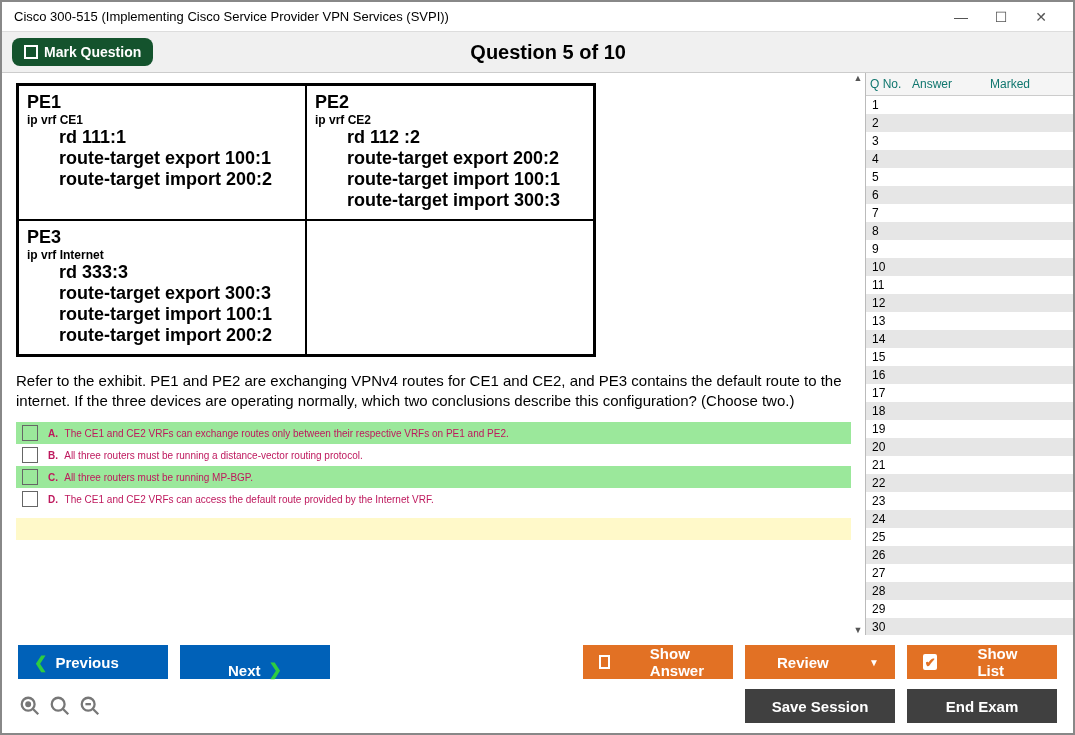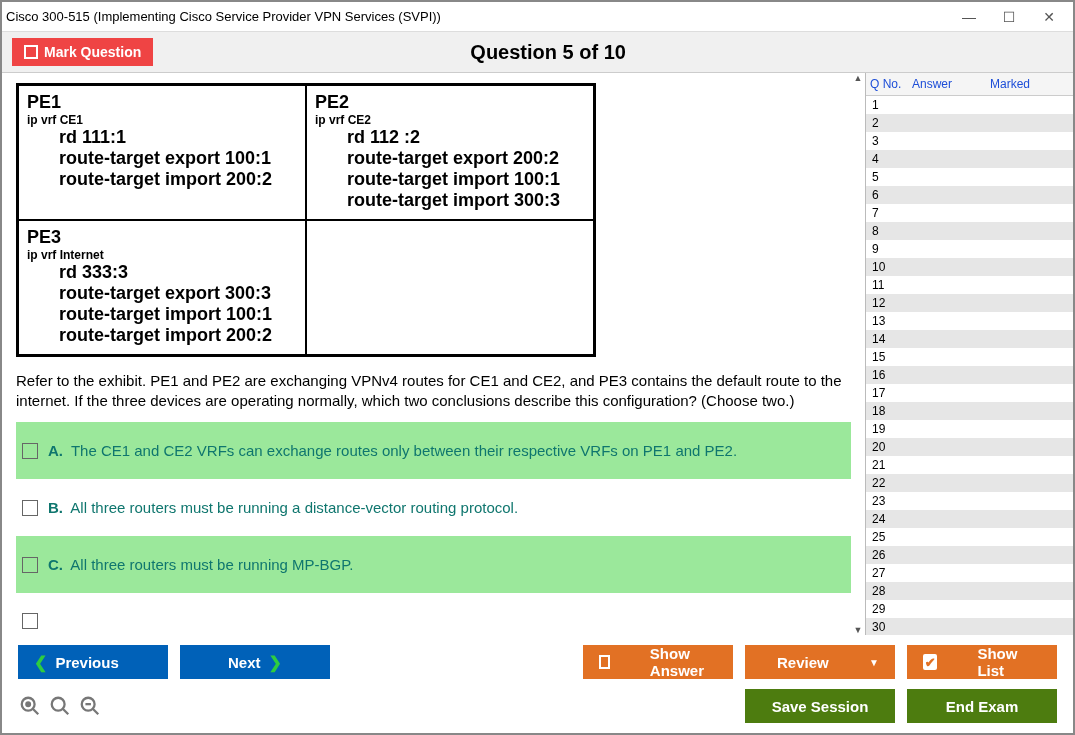--- a/index.html
+++ b/index.html
@@ -1,59 +1,59 @@
 <!DOCTYPE html>
 <html><head>
 <meta charset="utf-8">
 <style>
 * { box-sizing: border-box; margin: 0; padding: 0; }
 body { font-family: Arial, Helvetica, sans-serif; background: #fff; }
 .window { width: 1075px; height: 735px; border: 2px solid #888; display: flex; flex-direction: column; position: relative; }
-.titlebar { height: 30px; display: flex; align-items: center; padding: 0 4px; font-size: 13px; background: #fff; border-bottom: 1px solid #ddd; }
+.titlebar { height: 30px; display: flex; align-items: center; padding: 0 12px; font-size: 13px; background: #fff; border-bottom: 1px solid #ddd; }
 .titlebar .spacer { flex: 1; }
 .winbtn { width: 40px; height: 24px; display: flex; align-items: center; justify-content: center; color: #555; font-size: 14px; }
 .header-row { background: #f0f0f0; display: flex; align-items: center; padding: 6px 10px; border-bottom: 1px solid #ccc; }
-.mark-btn { background: #ef4444; color: #fff; padding: 6px 12px; font-size: 14px; font-weight: bold; display: flex; align-items: center; gap: 6px; }
+.mark-btn { background: #14532d; color: #fff; padding: 6px 12px; font-size: 14px; font-weight: bold; display: flex; align-items: center; gap: 6px; border-radius: 8px; }
 .mark-btn .box { width: 14px; height: 14px; border: 2px solid #fff; display: inline-block; }
 .qtitle { flex: 1; text-align: center; font-size: 20px; font-weight: bold; color: #000; margin-left: -120px; }
 .main { flex: 1; display: flex; overflow: hidden; }
 .left-pane { flex: 1; padding: 10px 14px 0 14px; overflow-y: auto; display: flex; flex-direction: column; position: relative; }
 .exhibit-table { border: 3px solid #000; border-collapse: collapse; width: 580px; margin-bottom: 14px; }
 .exhibit-table td { border: 2px solid #000; vertical-align: top; padding: 4px 12px 8px 8px; width: 50%; }
 .cfg-title { font-weight: bold; font-size: 18px; padding-top: 2px; }
 .cfg-sub { font-weight: bold; font-size: 12px; }
 .cfg-l1 { font-weight: bold; font-size: 18px; padding-left: 32px; }
 .qtext { font-size: 15px; color: #000; margin-bottom: 12px; line-height: 1.3; }
 .options { display: flex; flex-direction: column; gap: 0; }
-.opt { display: flex; align-items: center; padding: 20px 6px; font-size: 15px; color: #0f766e; }
+.opt { display: flex; align-items: center; padding: 3px 6px; font-size: 10px; color: #be185d; }
 .opt .chk { width: 16px; height: 16px; border: 1.5px solid #666; margin-right: 10px; flex-shrink: 0; }
 .opt.correct { background: #9be89b; }
 .opt b { margin-right: 4px; }
 .yellow-strip { height: 22px; background: #fff9c9; margin-top: 8px; }
 .right-pane { width: 208px; border-left: 1px solid #bbb; display: flex; flex-direction: column; font-size: 12px; }
-.right-header { display: flex; background: #f5f5f5; border-bottom: 1px solid #ccc; font-size: 12px; color: #1d4ed8; }
+.right-header { display: flex; background: #f5f5f5; border-bottom: 1px solid #ccc; font-size: 12px; color: #0f766e; }
 .rh-col { padding: 4px 4px; }
 .rh-qno { width: 42px; }
 .rh-ans { width: 78px; }
 .rh-mark { flex: 1; }
 .right-list { flex: 1; overflow-y: scroll; }
 .qrow { display: flex; height: 18px; align-items: center; }
 .qrow:nth-child(even) { background: #e6e6e6; }
 .qrow .num { width: 42px; padding-left: 6px; }
 .bottom { padding: 10px 16px 10px 16px; display: flex; flex-direction: column; gap: 10px; background: #fff; }
 .button-row { display: flex; gap: 12px; align-items: center; }
 .btn { height: 34px; display: flex; align-items: center; justify-content: center; color: #fff; font-weight: bold; font-size: 15px; cursor: pointer; gap: 8px; padding: 0 16px; }
 .btn-blue { background: #0061b8; }
 .btn-prev { width: 150px; justify-content: flex-start; }
-.btn-next { width: 150px; }
+.btn-next { width: 150px; align-items: flex-end; }
 .chev { font-size: 16px; font-weight: bold; }
 .chev-left { color: #2ecc40; }
 .chev-right { color: #2ecc40; }
 .btn-orange { background: #e27124; gap: 40px; }
-.btn-darkblue { background: #4d7c0f; text-align: center; }
+.btn-darkblue { background: #404040; text-align: center; }
 .btn-show { width: 150px; }
 .btn-review { width: 150px; justify-content: space-between; padding-left: 32px; }
 .btn-list { width: 150px; }
 .boxw { width: 14px; height: 14px; border: 2px solid #fff; display: inline-block; }
 .checkw { width: 16px; height: 16px; background: #fff; color: #e27124; display: flex; align-items: center; justify-content: center; font-size: 13px; border-radius: 2px; }
 .triw { font-size: 10px; color: #fff; }
 .zoom-row { display: flex; gap: 6px; color: #777; font-size: 20px; }
 .zoom-ico { width: 24px; height: 24px; display: flex; align-items: center; justify-content: center; }
 .left-scroll { display: flex; flex-direction: column; position: absolute; right: 0; top: 0; bottom: 0; width: 14px; justify-content: space-between; align-items: center; }
 .tri-s { font-size: 9px; color: #555; }
@@ -130,20 +130,21 @@
           <div class="opt">
             <span class="chk"></span>
             <span><b>B.</b> All three routers must be running a distance-vector routing protocol.</span>
           </div>
           <div class="opt correct">
             <span class="chk"></span>
             <span><b>C.</b> All three routers must be running MP-BGP.</span>
           </div>
           <div class="opt">
             <span class="chk"></span>
+            <span><b>D.</b> The CE1 and CE2 VRFs can access the default route provided by the Internet VRF.</span>
           </div>
         </div>
 
       <div class="yellow-strip"></div>
     </div>
 
     <div class="right-pane">
       <div class="right-header">
         <div class="rh-col rh-qno">Q No.</div>
         <div class="rh-col rh-ans">Answer</div>

